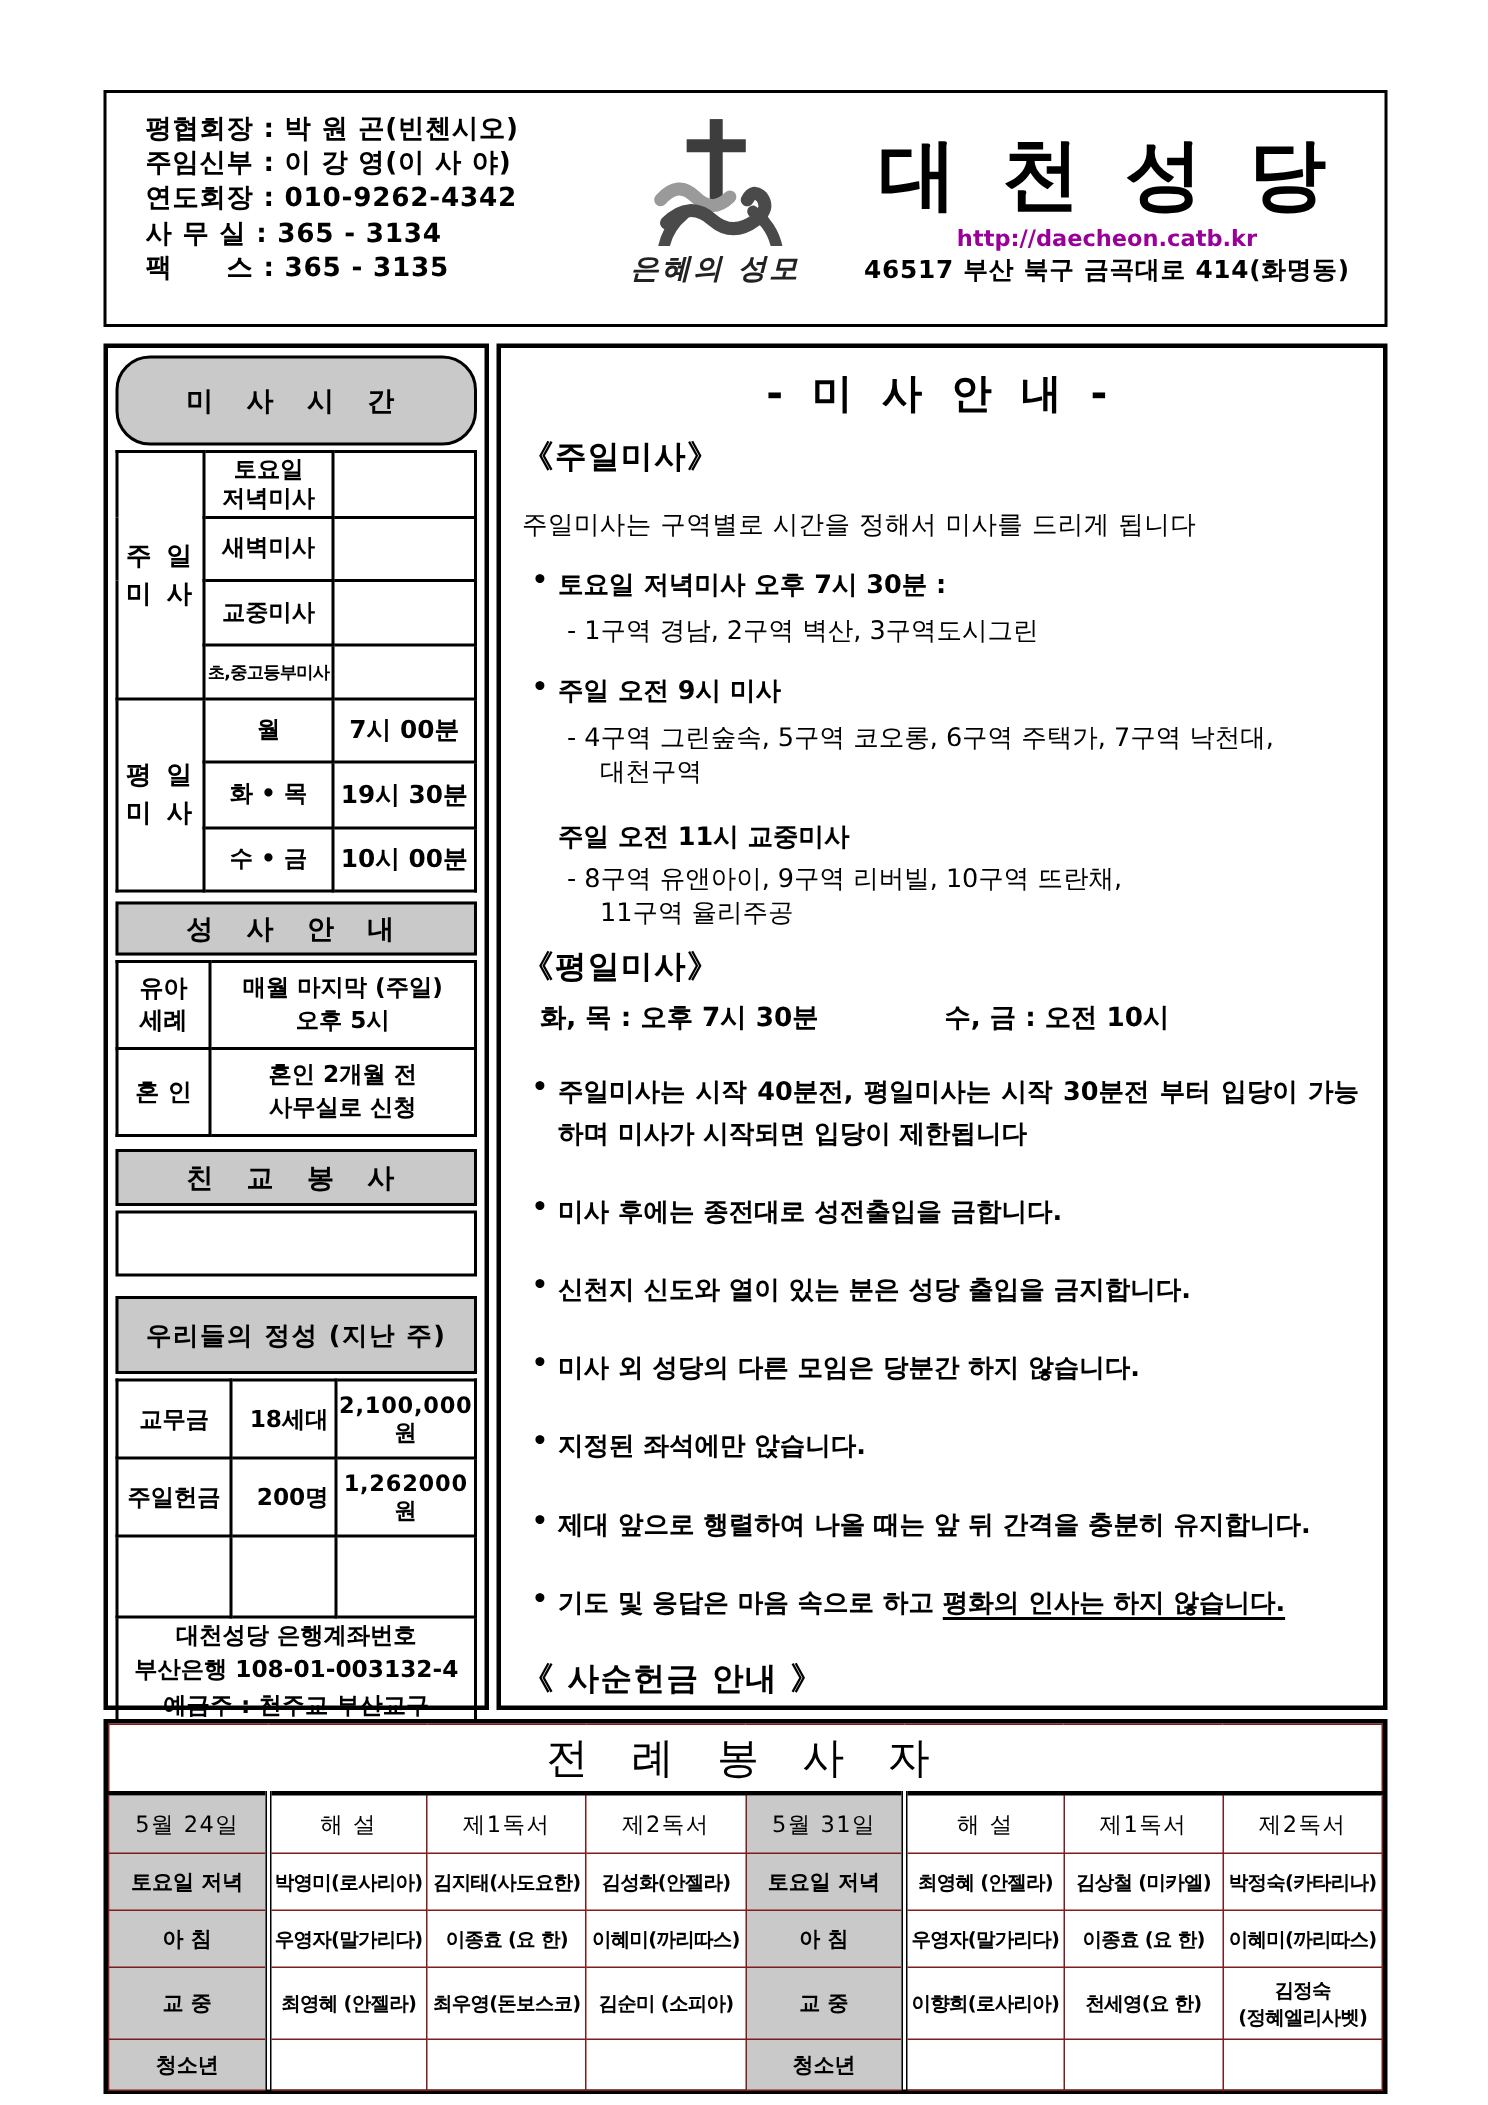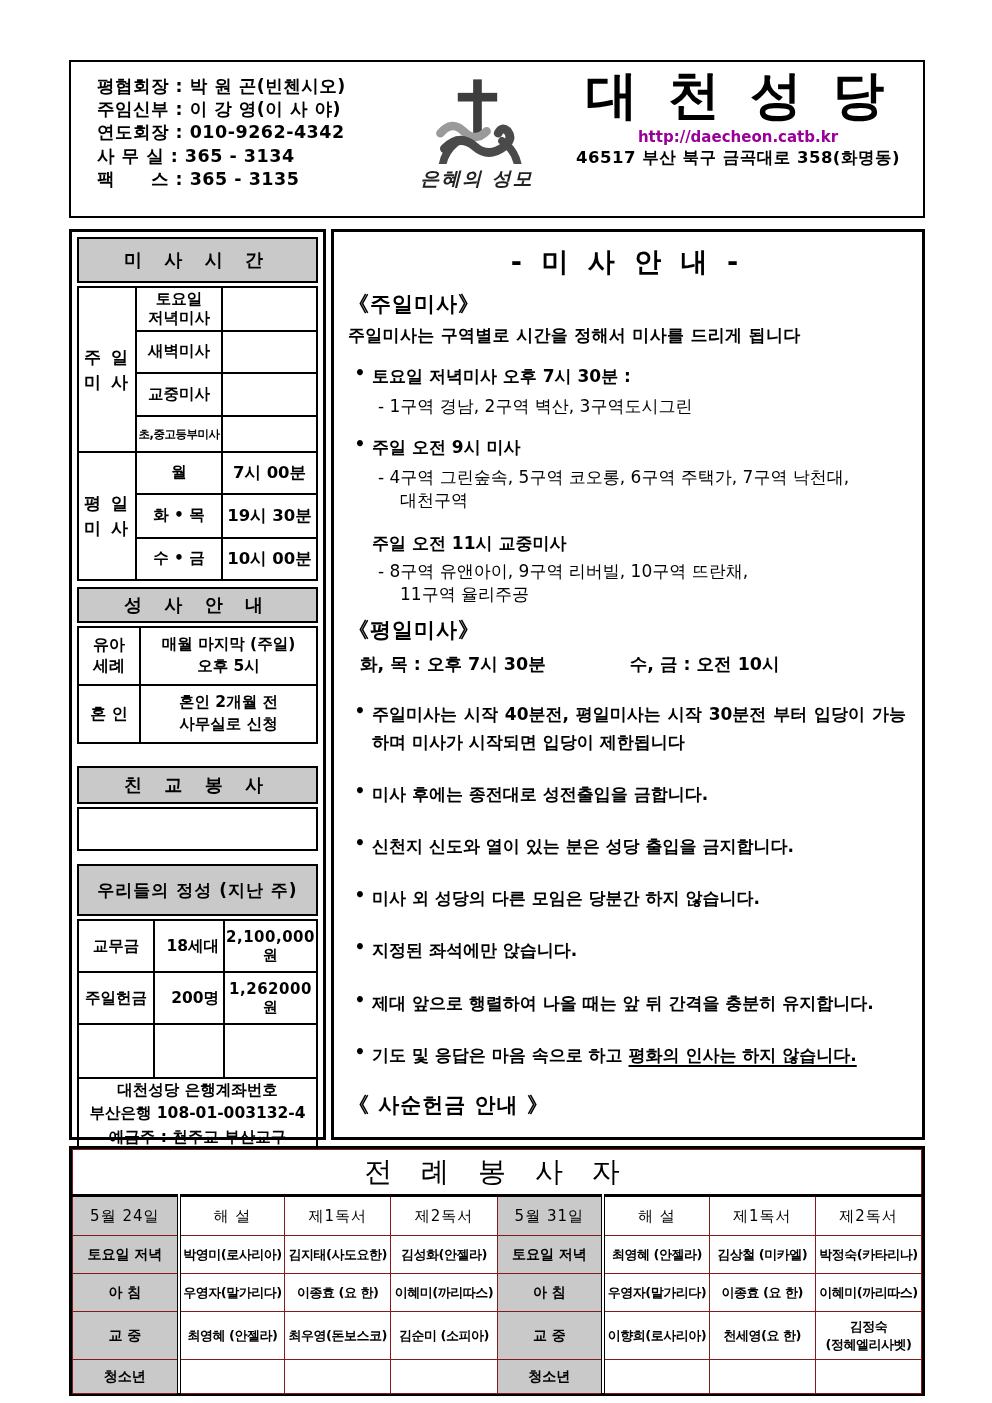--- a/index.html
+++ b/index.html
@@ -12,35 +12,35 @@
   }
   .pre { white-space: pre-line; }
   .box { position: absolute; background: #fff; }
 
   
   .header-box { left: 69px; top: 60px; width: 856px; height: 158px; border: 2px solid #000; display: flex; }
   .contact { width: 330px; padding: 13px 0 0 26px; }
   .contact-line { font-size: 17.5px; font-weight: bold; line-height: 23.2px; letter-spacing: 0.5px; white-space: pre; }
   .logo-wrap { width: 152px; text-align: center; padding-top: 2px; font-style: italic; }
   .logo-caption { font-size: 19px; font-weight: bold; color: #222; letter-spacing: 2px; margin-top: -2px; }
-  .title-block { flex: 1; text-align: center; padding-top: 4px; }
+  .title-block { flex: 1; text-align: center; padding-top: 26px; }
   .church-name { font-size: 52px; font-weight: bold; letter-spacing: 6px; line-height: 1.15; white-space: nowrap; }
   .website { color: #990099; font-size: 15px; font-weight: bold; margin-top: 2px; }
   .address { font-size: 16.5px; font-weight: bold; margin-top: 1px; letter-spacing: 0.5px; }
 
   
   .sidebar-box { left: 69px; top: 229px; width: 257px; height: 911px; border: 3px solid #000; padding: 5px; }
   .sec-head {
     border: 2px solid #000; background: #c9c9c9; text-align: center;
     font-weight: bold; font-size: 18px; letter-spacing: 8px;
     display: flex; align-items: center; justify-content: center;
   }
-  .sec-head.h1 { height: 46px; }
+  .sec-head.h1 { height: 60px; border-radius: 23px; }
   .sec-head.h2 { height: 36px; margin-top: 6px; }
-  .sec-head.h3 { height: 38px; margin-top: 22px; }
+  .sec-head.h3 { height: 38px; margin-top: 8px; }
   .sec-head.h4 { height: 52px; margin-top: 13px; letter-spacing: 1px; font-size: 17px; }
   .tbl { width: 100%; border-collapse: collapse; table-layout: fixed; margin-top: 3px; }
   .tbl td { border: 2px solid #000; text-align: center; vertical-align: middle; font-weight: bold; }
   .mass .c-grp { width: 58px; } .mass .c-name { width: 86px; }
   .mass td.grp { font-size: 17px; line-height: 1.45; letter-spacing: 2px; }
   .mass td.name { font-size: 15.5px; line-height: 1.25; }
   .mass td.name.xs { font-size: 11.5px; letter-spacing: -0.5px; }
   .mass td.time { font-size: 16.5px; }
   .mass tr.r1 td { height: 44px; } .mass tr.r2 td { height: 42px; } .mass tr.r3 td { height: 43px; }
   .mass tr.r4 td { height: 36px; } .mass tr.r5 td { height: 42px; } .mass tr.r6 td { height: 44px; }
@@ -53,21 +53,21 @@
   .off td { height: 52px; font-size: 15.5px; }
   .off td.cnt { text-align: right; padding-right: 4px; }
   .off td.amt { font-size: 15px; letter-spacing: 0.5px; }
   .off tr.oe td { height: 54px; }
   .off td.bank { height: 72px; font-size: 15.5px; line-height: 1.5; }
 
   
   .main-box { left: 331px; top: 229px; width: 594px; height: 911px; border: 3px solid #000; padding: 12px 16px 5px 14px; overflow: hidden; }
   .main-title { text-align: center; font-size: 27px; font-weight: bold; letter-spacing: 5px; }
   .m-heading { font-size: 21px; font-weight: bold; margin-top: 10px; letter-spacing: 1px; }
-  .m-intro { font-size: 17px; font-weight: bold; margin-top: 6px; letter-spacing: 0.3px; }
+  .m-intro { font-size: 17px; font-weight: normal; margin-top: 20px; letter-spacing: 0.3px; }
   .bullet { display: flex; margin-top: 16px; font-size: 17px; font-weight: bold; }
   .bullet .bul { width: 24px; text-align: center; flex: none; }
   .bullet .btxt { flex: 1; line-height: 1.6; text-align: justify; }
   .bullet.notice { margin-top: 25px; }
   .plainline { font-size: 17px; font-weight: bold; margin-top: 20px; padding-left: 24px; }
   .sub1 { font-size: 17px; font-weight: normal; margin-top: 5px; padding-left: 30px; }
   .sub2 { font-size: 17px; font-weight: normal; margin-top: 0; padding-left: 52px; }
   .times { display: flex; font-size: 17.5px; font-weight: bold; margin-top: 8px; padding-left: 12px; }
   .times .t-right { margin-left: 84px; }
   .ul { text-decoration: underline; text-decoration-thickness: 2px; text-underline-offset: 4px; }
@@ -104,21 +104,21 @@
       <rect x="56" y="16" width="9" height="56" fill="#3d3d3d"></rect>
       <rect x="40" y="30" width="41" height="9" fill="#3d3d3d"></rect>
       <path d="M 22 72 Q 34 58 46 70 Q 58 82 70 70" fill="none" stroke="#9a9a9a" stroke-width="9" stroke-linecap="round"></path>
       <path d="M 26 88 Q 42 72 58 86 Q 72 98 88 86 Q 98 78 92 70 Q 86 64 82 72" fill="none" stroke="#4a4a4a" stroke-width="9" stroke-linecap="round"></path>
     </svg>
     <div class="logo-caption">은혜의 성모</div>
   </div>
   <div class="title-block">
     <div class="church-name">대 천 성 당</div>
     <div class="website">http://daecheon.catb.kr</div>
-    <div class="address">46517 부산 북구 금곡대로 358(화명동)</div>
+    <div class="address">46517 부산 북구 금곡대로 414(화명동)</div>
   </div>
 </div>
 
 <div class="box sidebar-box">
   <div class="sec-head h1">미 사 시 간</div>
   <table class="tbl mass">
     <colgroup>
         <col class="c-grp">
         <col class="c-name">
         <col>

